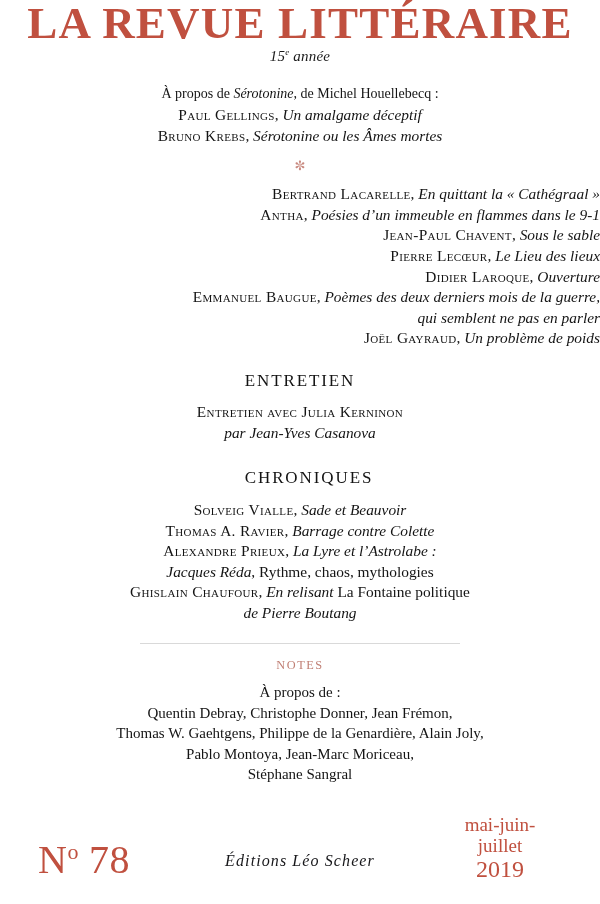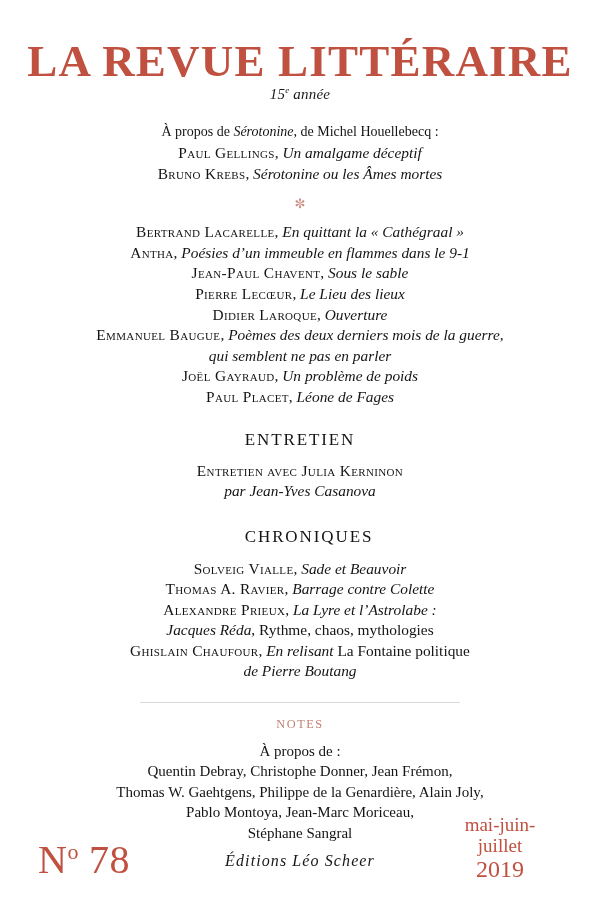--- a/index.html
+++ b/index.html
@@ -20,21 +20,20 @@
     width: 600px;
     height: 904px;
     position: relative;
     box-sizing: border-box;
     padding: 0;
   }
 
   
   .masthead {
     text-align: center;
-    padding-top: 38px;
   }
   .journal-title {
     font-family: "Liberation Serif", "DejaVu Serif", serif;
     font-size: 45px;
     letter-spacing: 1.2px;
     color: #c0503f;
     font-weight: 700;
     line-height: 1.05;
     white-space: nowrap;
   }
@@ -76,21 +75,21 @@
     text-align: center;
     color: #c98a80;
     font-size: 13px;
     line-height: 13px;
     margin-top: 13px;
     margin-bottom: 12px;
     user-select: none;
   }
 
   
-  .sommaire { margin-top: 4px; }
+  .sommaire { margin-top: 4px; text-align: right; }
   .sommaire .line { line-height: 20.6px; }
 
   
   .section-head {
     text-align: center;
     font-size: 17px;
     letter-spacing: 1.9px;
     color: #131313;
     margin-top: 22px;
     margin-bottom: 11px;
@@ -187,21 +186,20 @@
 
   <div class="block sommaire">
     <div class="line"><span class="sc">Bertrand Lacarelle</span><span>, </span><span class="it">En quittant la « Cathégraal »</span></div>
     <div class="line"><span class="sc">Antha</span><span>, </span><span class="it">Poésies d’un immeuble en flammes dans le 9-1</span></div>
     <div class="line"><span class="sc">Jean-Paul Chavent</span><span>, </span><span class="it">Sous le sable</span></div>
     <div class="line"><span class="sc">Pierre Lecœur</span><span>, </span><span class="it">Le Lieu des lieux</span></div>
     <div class="line"><span class="sc">Didier Laroque</span><span>, </span><span class="it">Ouverture</span></div>
     <div class="line"><span class="sc">Emmanuel Baugue</span><span>, </span><span class="it">Poèmes des deux derniers mois de la guerre,</span></div>
     <div class="line"><span class="it">qui semblent ne pas en parler</span></div>
     <div class="line"><span class="sc">Joël Gayraud</span><span>, </span><span class="it">Un problème de poids</span></div>
-    <div class="line"><span class="sc">Paul Placet</span><span>, </span><span class="it">Léone de Fages</span></div>
   </div>
 
   <div class="section-head">ENTRETIEN</div>
   <div class="block">
     <div class="line sc">Entretien avec Julia Kerninon</div>
     <div class="line it">par Jean-Yves Casanova</div>
   </div>
 
   <div class="section-head chron">CHRONIQUES</div>
   <div class="block">

